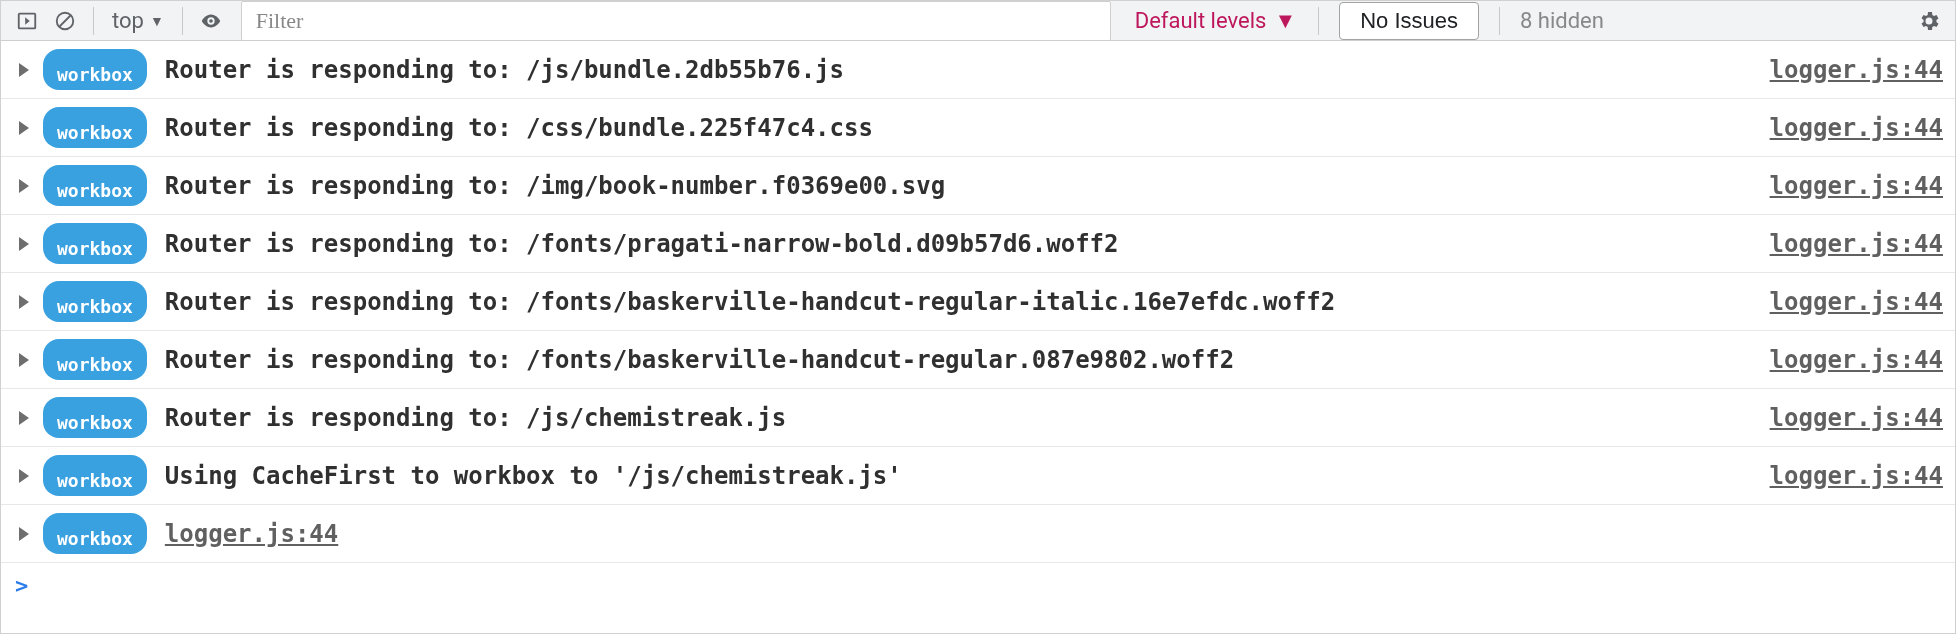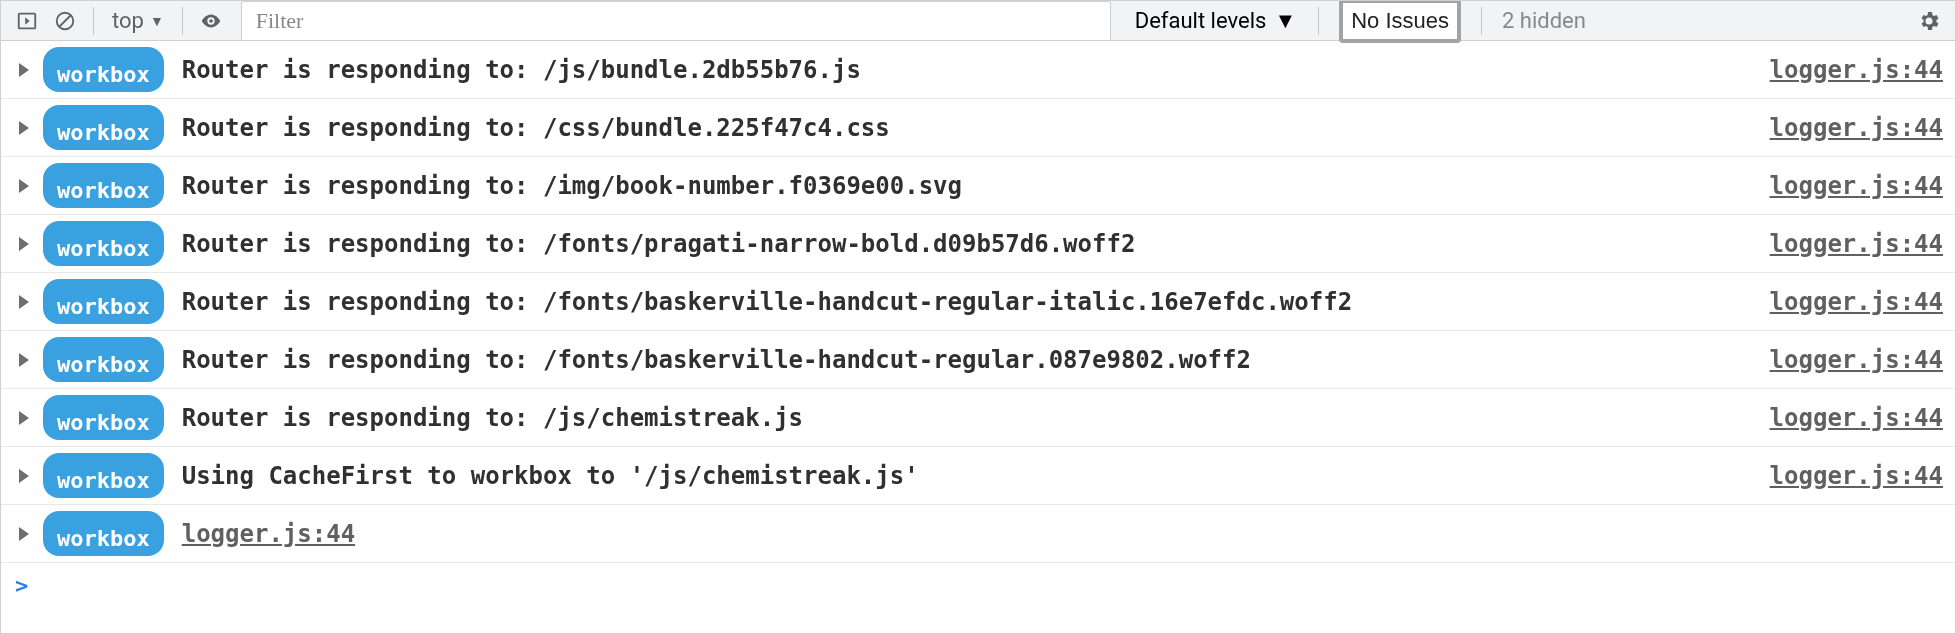--- a/index.html
+++ b/index.html
@@ -57,31 +57,31 @@
   font-size: 22px;
   color: #333;
   margin: 0 8px;
   max-width: 870px;
   font-family: Liberation Serif, serif;
 }
 .filter-input::placeholder { color: #888; }
 .levels-select {
   display:flex;
   align-items:center;
-  color:#000000;
+  color:#be185d;
   font-size:22px;
   cursor:pointer;
   padding: 0 10px;
   gap:8px;
 }
 .no-issues-btn {
   background: #fff;
-  border: 4px solid #a3a3a3;
+  border: 1px solid #a3a3a3;
   border-radius: 4px;
-  padding: 5px 8px;
+  padding: 5px 20px;
   font-size: 22px;
   color: #202124;
   cursor: pointer;
   margin: 0 8px;
 }
 .hidden-count {
   color: #888;
   font-size: 22px;
   padding: 0 8px;
 }
@@ -103,21 +103,21 @@
   border-top: 7px solid transparent;
   border-bottom: 7px solid transparent;
   border-left: 10px solid #6e6e6e;
   margin-right: 14px;
   cursor:pointer;
 }
 .badge {
   background: #3aa1e0;
   color: #fff;
   font-weight: 700;
-  font-size: 22px;
+  font-size: 18px;
   padding: 15px 14px 5px;
   border-radius: 16px;
   margin-right: 18px;
   font-family: "SF Mono", Menlo, Consolas, monospace;
 }
 .msg {
   color: #303030;
   font-weight: 600;
   flex: 1;
   white-space: pre;
@@ -169,21 +169,21 @@
       </svg>
   </div>
   <input class="filter-input" type="text" placeholder="Filter" style="">
   <div class="levels-select">
     <span>Default levels</span>
     <span class="tri">▼</span>
   </div>
   <div class="divider"></div>
   <button class="no-issues-btn">No Issues</button>
   <div class="divider"></div>
-  <span class="hidden-count">2 hidden</span>
+  <span class="hidden-count">8 hidden</span>
   <div class="gear">
     <svg viewBox="0 0 24 24" fill="currentColor">
         <path d="M19.4 13a7.8 7.8 0 000-2l2.1-1.6-2-3.4-2.5 1a7.6 7.6 0 00-1.7-1L15 3h-4l-.3 2.9a7.6 7.6 0 00-1.7 1l-2.5-1-2 3.4L6.6 11a7.8 7.8 0 000 2l-2.1 1.6 2 3.4 2.5-1a7.6 7.6 0 001.7 1L11 21h4l.3-2.9a7.6 7.6 0 001.7-1l2.5 1 2-3.4zM12 15.5A3.5 3.5 0 1115.5 12 3.5 3.5 0 0112 15.5z"></path>
       </svg>
   </div>
 </div>
 
 <div class="console-rows" id="rows">
     <div class="row">
       <div class="disclose"></div>

